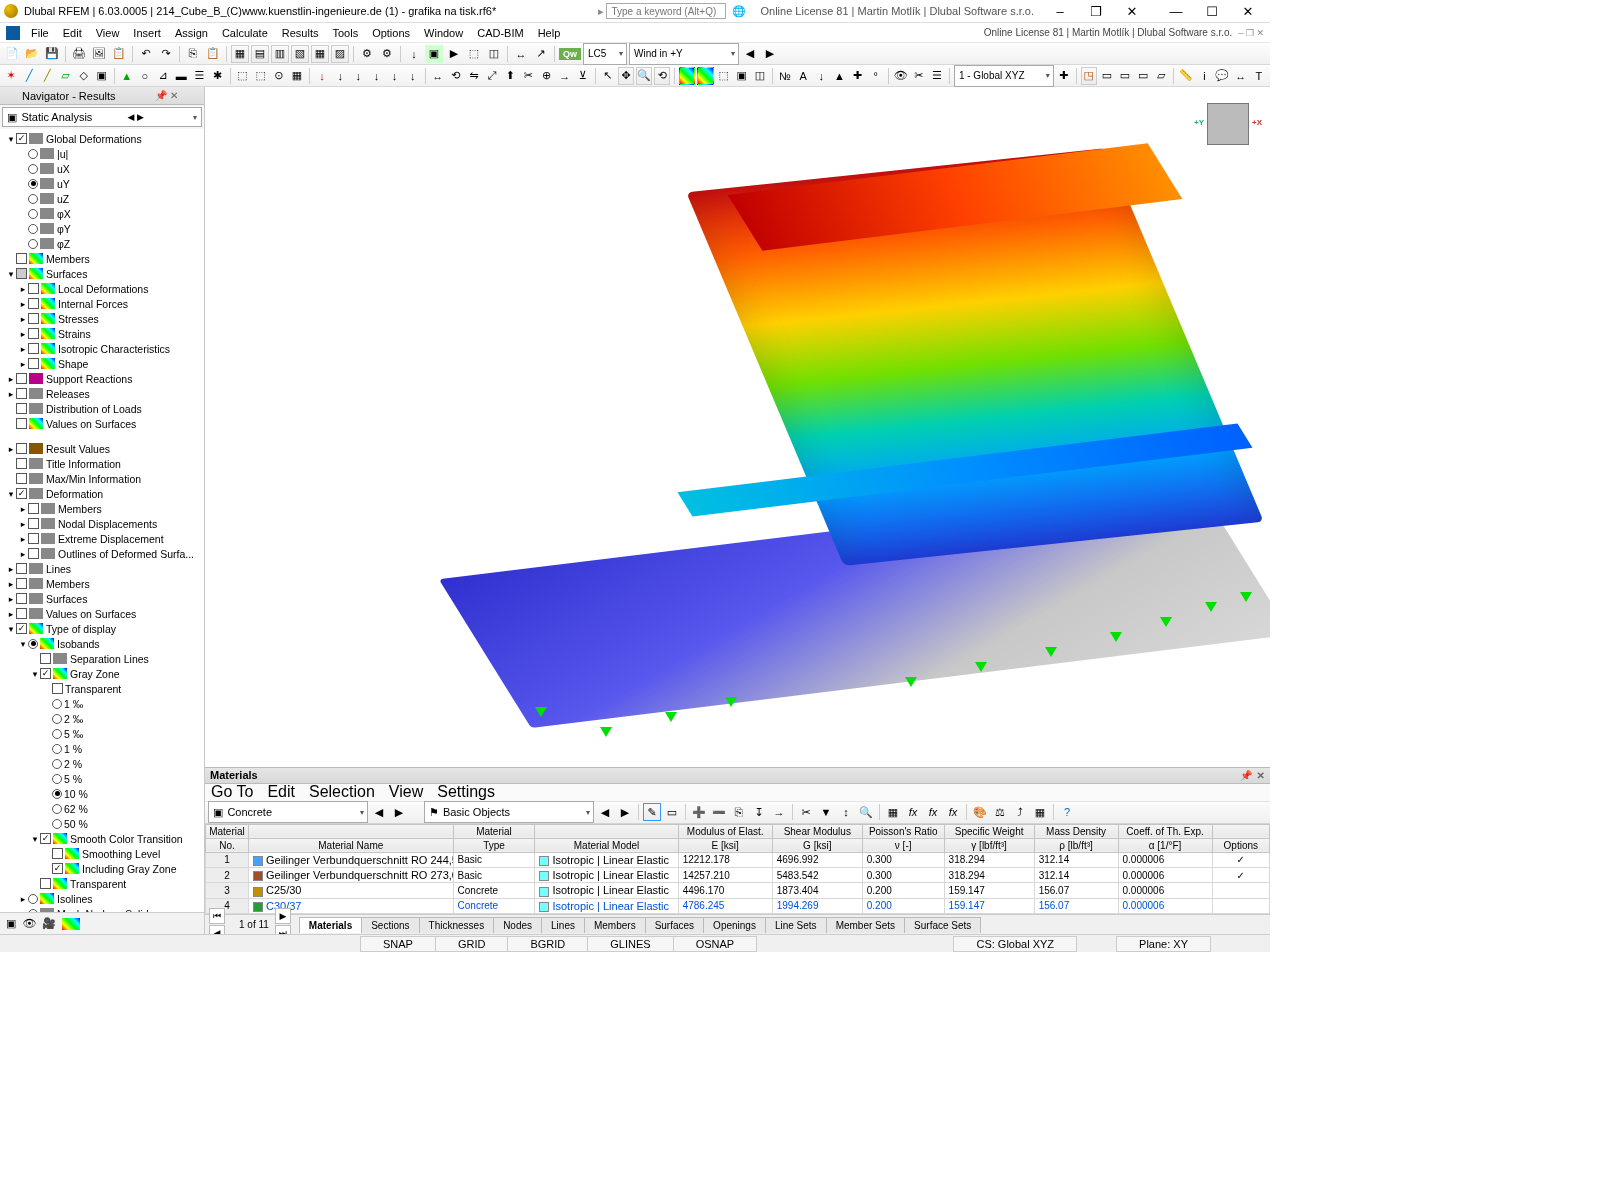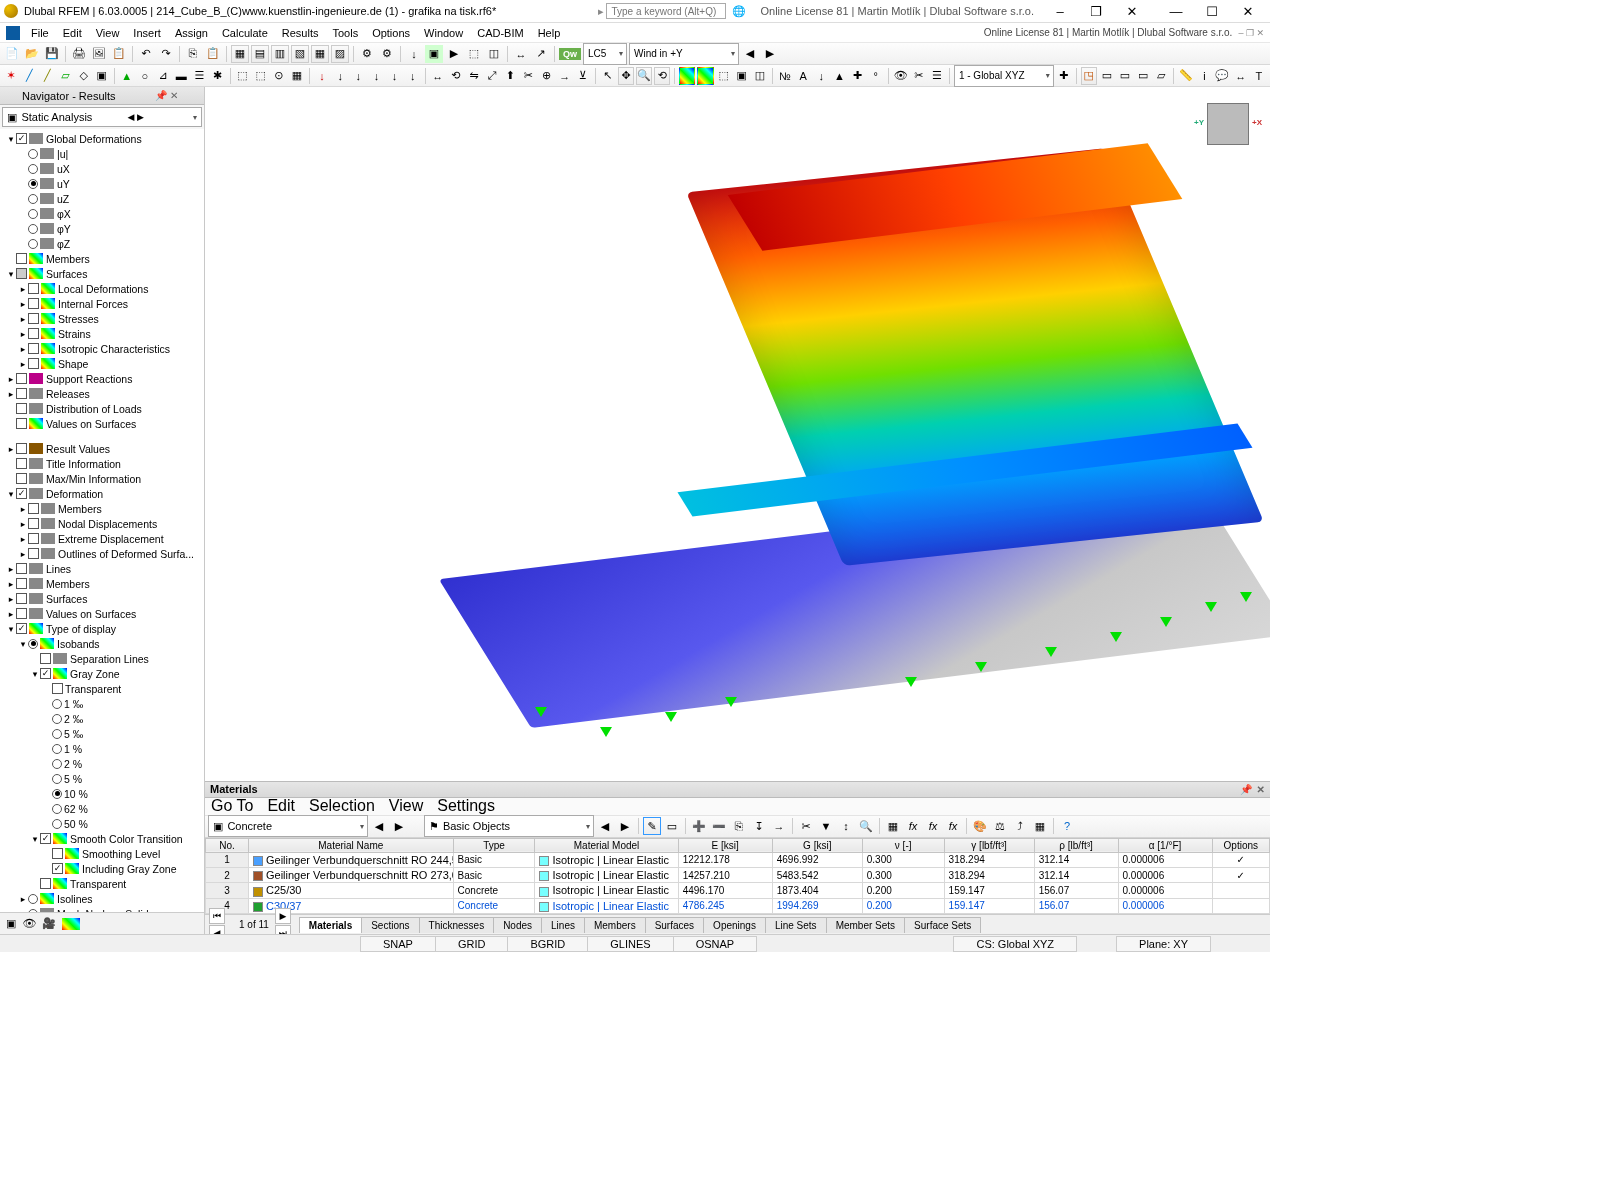--- a/index.html
+++ b/index.html
@@ -639,20 +639,33 @@
             <col style="width:140px">
             <col style="width:92px">
             <col style="width:88px">
             <col style="width:80px">
             <col style="width:88px">
             <col style="width:82px">
             <col style="width:92px">
             <col style="width:56px">
           </colgroup>
           <thead>
+            <tr>
+              <th>Material</th>
+              <th></th>
+              <th>Material</th>
+              <th></th>
+              <th>Modulus of Elast.</th>
+              <th>Shear Modulus</th>
+              <th>Poisson's Ratio</th>
+              <th>Specific Weight</th>
+              <th>Mass Density</th>
+              <th>Coeff. of Th. Exp.</th>
+              <th></th>
+            </tr>
             <tr>
               <th>No.</th>
               <th>Material Name</th>
               <th>Type</th>
               <th>Material Model</th>
               <th>E [ksi]</th>
               <th>G [ksi]</th>
               <th>ν [-]</th>
               <th>γ [lbf/ft³]</th>
               <th>ρ [lb/ft³]</th>

